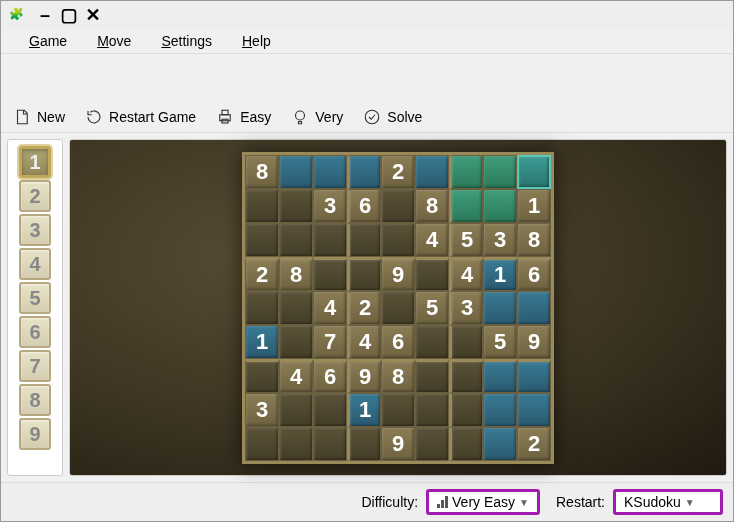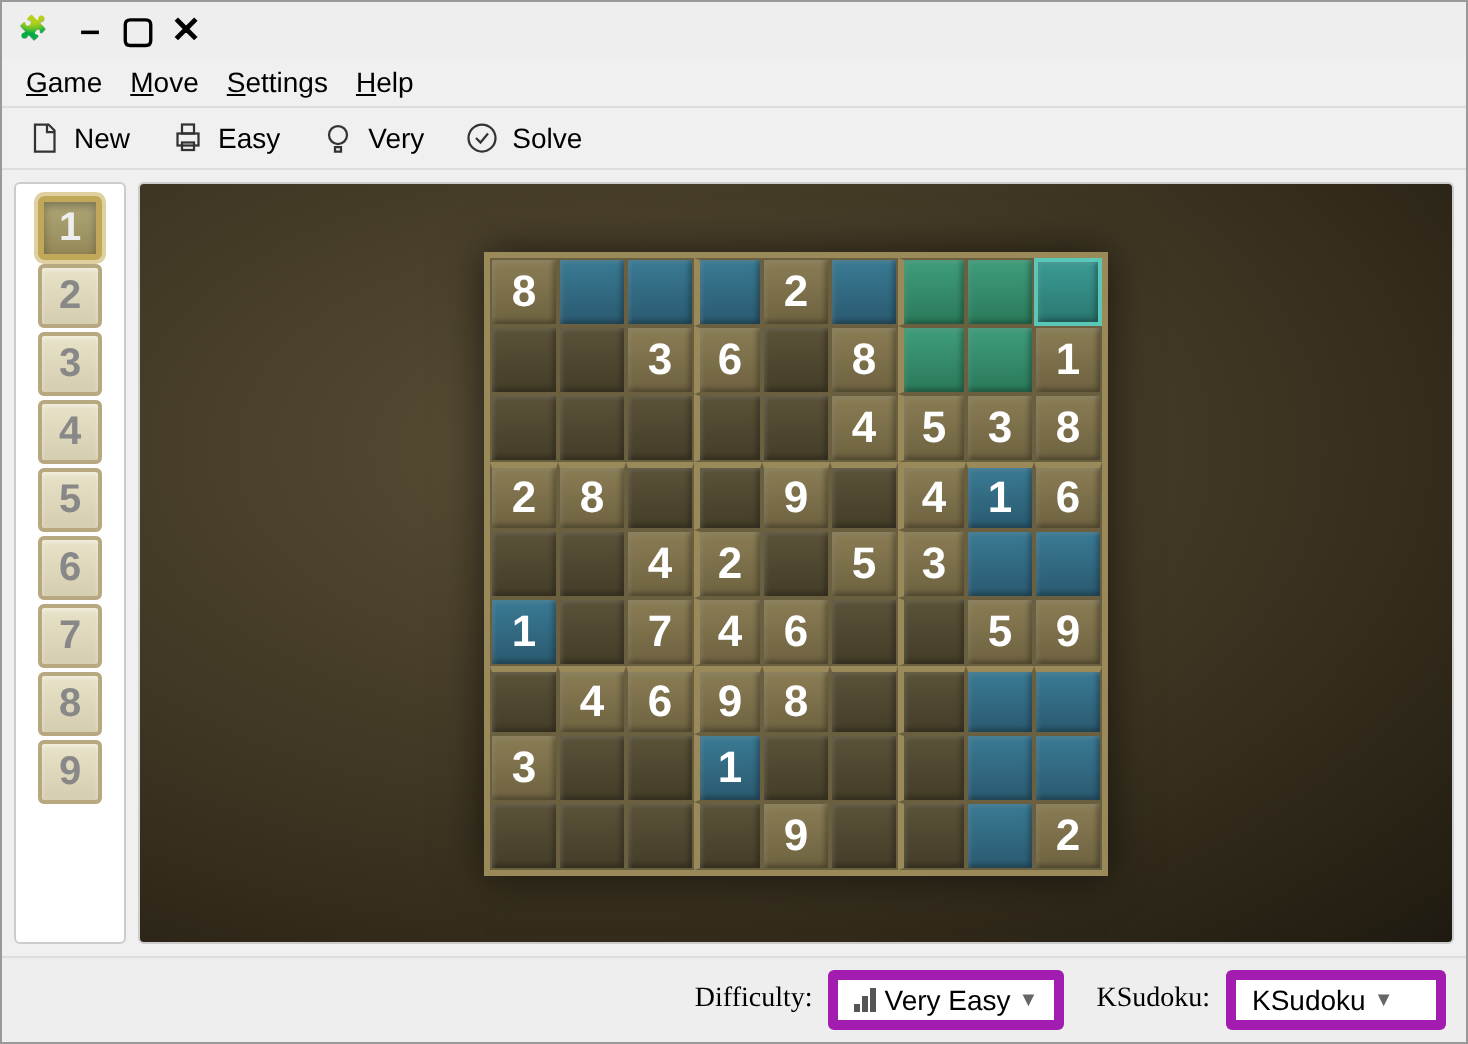--- a/index.html
+++ b/index.html
@@ -4,24 +4,24 @@
 <style>
 * { box-sizing: border-box; margin: 0; padding: 0; font-family: sans-serif; }
 body { width: 734px; height: 522px; background: #f0f0f0; display: flex; flex-direction: column; border: 1px solid #999; }
 
 .titlebar { display: flex; align-items: center; height: 28px; padding: 0 8px; background: #eee; }
 .titlebar .app-icon { width: 16px; height: 16px; margin-right: 8px; font-size: 12px; }
 .titlebar .title { flex: 1; text-align: center; font-size: 15px; }
 .titlebar .win-btn { width: 24px; text-align: center; font-size: 18px; font-weight: bold; cursor: pointer; user-select: none; }
 
 .menubar { display: flex; gap: 14px; padding: 4px 12px; font-size: 14px; border-bottom: 1px solid #ddd; }
-.menubar .menu-item { cursor: pointer; }
+.menubar .menu-item { cursor: pointer; margin-left: 16px; }
 .menubar .menu-item .ul { text-decoration: underline; }
 
-.toolbar { display: flex; gap: 20px; padding: 6px 12px; align-items: center; font-size: 14px; border-bottom: 1px solid #ddd; }
+.toolbar { display: flex; gap: 20px; padding: 6px 12px; align-items: center; font-size: 14px; border-bottom: 1px solid #ddd; margin-top: 48px; }
 .toolbar .tbtn { display: flex; align-items: center; gap: 6px; cursor: pointer; }
 .toolbar svg { width: 18px; height: 18px; stroke: #333; fill: none; stroke-width: 1.5; }
 
 .content { flex: 1; display: flex; padding: 6px; gap: 6px; min-height: 0; }
 
 .palette { width: 56px; background: #fff; border: 1px solid #ccc; border-radius: 3px; display: flex; flex-direction: column; align-items: center; padding: 6px 0; gap: 2px; }
 .palette .pcell { width: 32px; height: 32px; display: flex; align-items: center; justify-content: center; font-size: 20px; font-weight: bold; color: #888; background: linear-gradient(#e8e2c8,#d4cdb0); border: 2px solid #b8a880; border-radius: 3px; cursor: pointer; box-shadow: inset 0 1px 2px rgba(255,255,255,0.5); }
 .palette .pcell.selected { border: 3px solid #c0a858; color: #eee; background: linear-gradient(#b0a878,#948858); box-shadow: 0 0 0 2px #e0d0a0, inset 0 2px 4px rgba(0,0,0,0.3); }
 
 .board-area { flex: 1; background: radial-gradient(ellipse at 35% 35%, #5a4f36 0%, #3a3220 60%, #1f1a10 100%); border: 1px solid #ccc; border-radius: 3px; display: flex; align-items: center; justify-content: center; position: relative; }
@@ -31,22 +31,22 @@
 .cell.given { background: linear-gradient(#8a7d55,#6e6240); }
 .cell.empty { background: linear-gradient(#5a5238,#443d28); }
 .cell.blue { background: linear-gradient(#3a7a94,#2a5a70); }
 .cell.green { background: linear-gradient(#3f9d7a,#2a7a5a); }
 .cell.teal { background: linear-gradient(#3a9a94,#2a7870); border: 2px solid #5ac8b8; }
 
 .grid .cell:nth-child(9n+4), .grid .cell:nth-child(9n+7) { border-left: 3px solid #9a8a5a; }
 .row-div { border-top: 3px solid #9a8a5a !important; }
 
 .statusbar { display: flex; align-items: center; gap: 8px; padding: 6px 10px; font-size: 14px; background: #eee; border-top: 1px solid #ddd; justify-content: flex-end; }
-.statusbar label { margin-left: 8px; font-family: Liberation Serif, serif; }
-.combo { display: inline-flex; align-items: center; gap: 4px; border: 5px solid #a21caf; background: #fff; padding: 2px 8px; border-radius: 3px; cursor: pointer; }
+.statusbar label { margin-left: 8px; }
+.combo { display: inline-flex; align-items: center; gap: 4px; border: 3px solid #a21caf; background: #fff; padding: 2px 8px; border-radius: 3px; cursor: pointer; }
 .combo .chev { font-size: 10px; color: #666; }
 .bars { display: inline-flex; gap: 1px; align-items: flex-end; height: 12px; }
 .bars span { width: 3px; background: #555; }
 </style>
 </head>
 <body>
 
 <div class="titlebar">
   <span class="app-icon">🧩</span>
   <span class="win-btn">–</span>
@@ -61,20 +61,27 @@
   <span class="menu-item"><span class="ul">H</span>elp</span>
 </div>
 
 <div class="toolbar">
   <div class="tbtn">
     <svg viewBox="0 0 24 24">
         <path d="M6 3h9l4 4v14H6z"></path>
         <path d="M14 3v5h5"></path>
       </svg>
     <span>New</span>
+  </div>
+  <div class="tbtn">
+    <svg viewBox="0 0 24 24">
+        <path d="M4 12a8 8 0 1 0 3-6.3"></path>
+        <path d="M4 4v5h5"></path>
+      </svg>
+    <span>Restart Game</span>
   </div>
   <div class="tbtn">
     <svg viewBox="0 0 24 24">
         <rect x="5" y="9" width="14" height="8"></rect>
         <rect x="8" y="3" width="8" height="6"></rect>
         <rect x="8" y="15" width="8" height="5"></rect>
       </svg>
     <span>Easy</span>
   </div>
   <div class="tbtn">
@@ -196,18 +203,18 @@
   <label>Difficulty:</label>
   <div class="combo">
     <span class="bars">
         <span style="height:4px"></span>
         <span style="height:8px"></span>
         <span style="height:12px"></span>
       </span>
     <span>Very Easy</span>
     <span class="chev">▼</span>
   </div>
-  <label>KSudoku:</label>
+  <label>Restart:</label>
   <div class="combo" style="min-width:110px">
     <span>KSudoku</span>
     <span class="chev">▼</span>
   </div>
 </div>
 
 </body></html>

